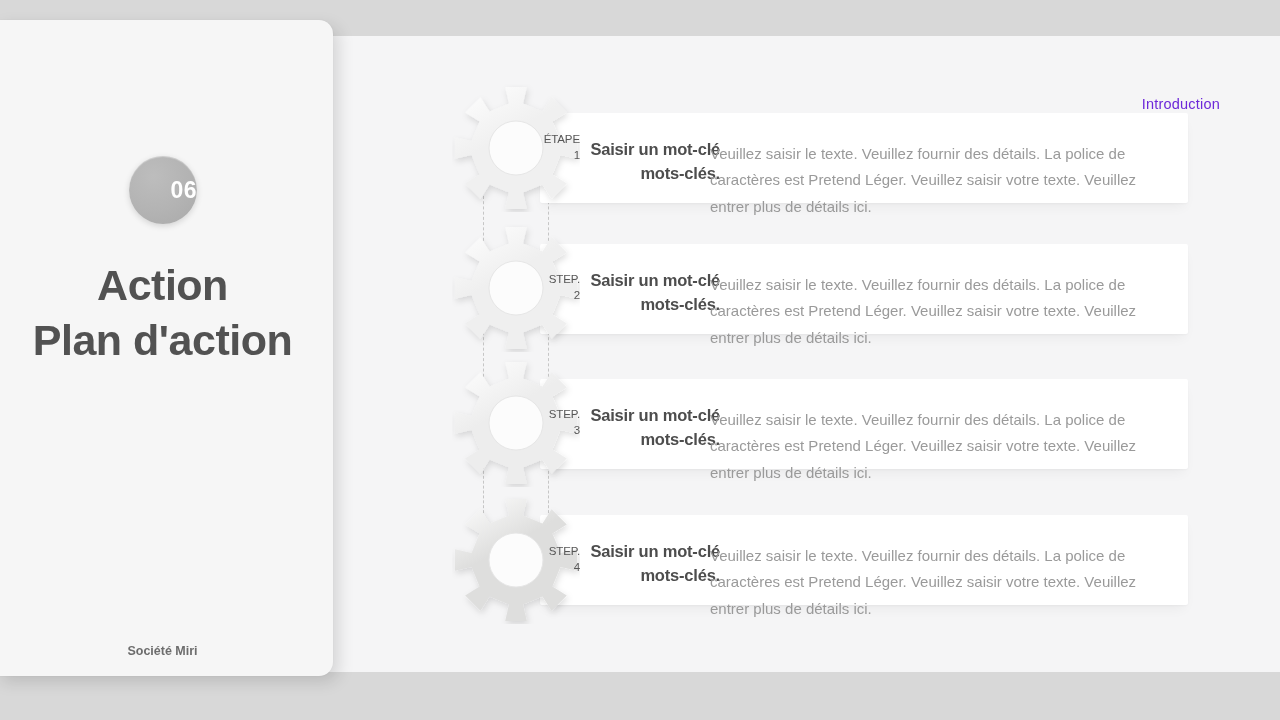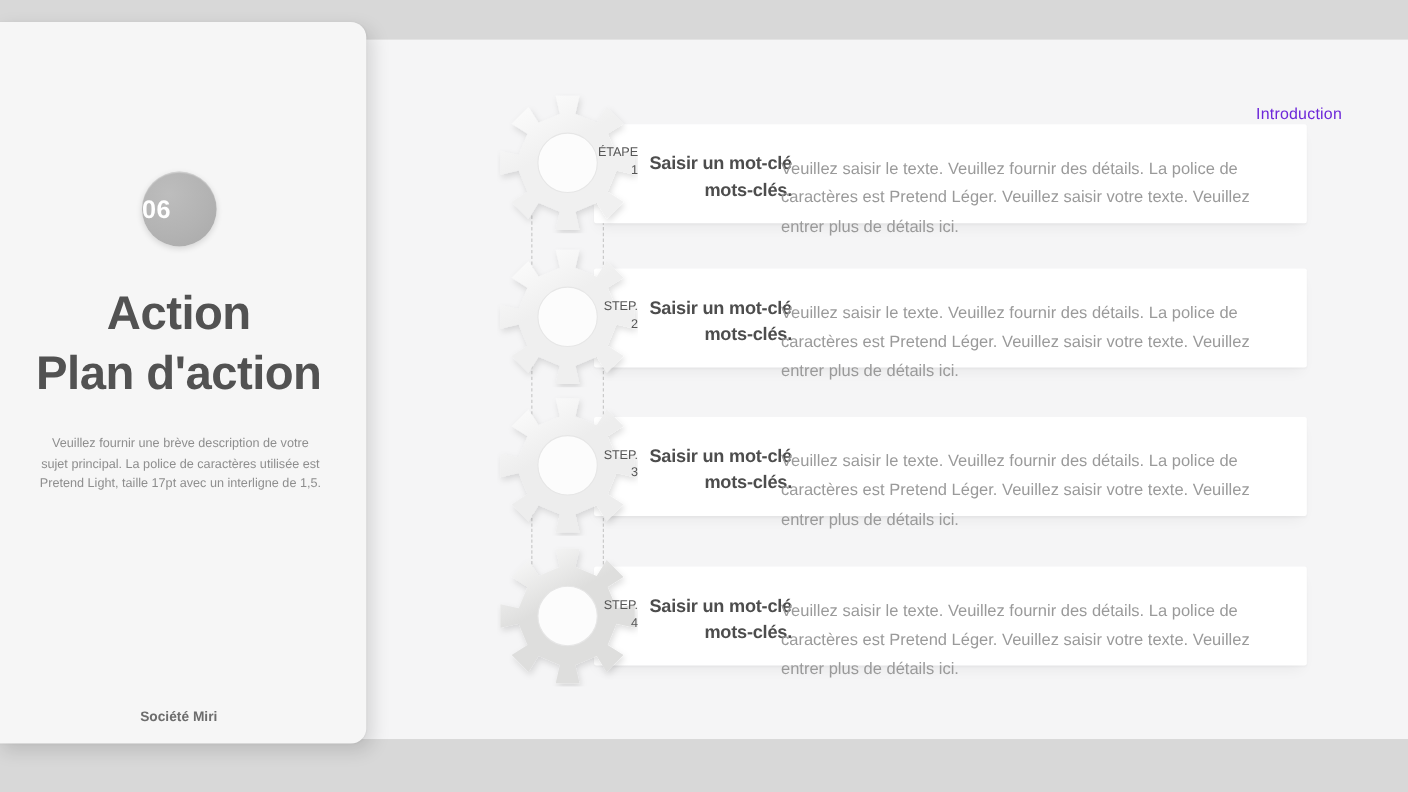--- a/index.html
+++ b/index.html
@@ -48,21 +48,21 @@
     position: absolute;
     left: 133px;
     top: 136px;
     width: 68px;
     height: 68px;
     border-radius: 50%;
     background: radial-gradient(circle at 36% 30%, #bdbdbd 0%, #b3b3b3 55%, #a9a9a9 100%);
     box-shadow: 0 2px 6px rgba(0,0,0,0.14), inset 0 1px 1px rgba(255,255,255,0.35);
     display: flex;
     align-items: center;
-    justify-content: flex-start;
+    justify-content: flex-end;
   }
   #badge .num {
     color: #ffffff;
     font-size: 23px;
     font-weight: bold;
     letter-spacing: 0.5px;
     line-height: 1;
   }
 
   .title-block {
@@ -348,19 +348,18 @@
 
     <div id="badge">
       <span class="num">06</span>
     </div>
 
     <div class="title-block">
       <span class="title-line">Action</span>
       <span class="title-line">Plan d'action</span>
     </div>
 
-    <div id="left-desc">Veuillez fournir une brève description de votre sujet principal. La police de caractères utilisée est Pretend Light, taille 17pt avec un interligne de 1,5.</div>
 
     <div id="left-footer">Société Miri</div>
   </div>
 
   <div id="band-bottom"></div>
 </div>
 
 </body></html>

